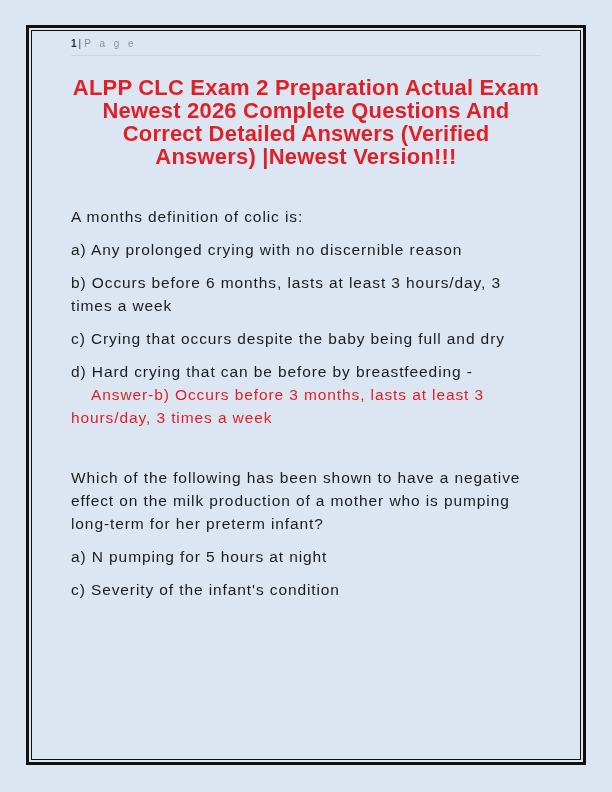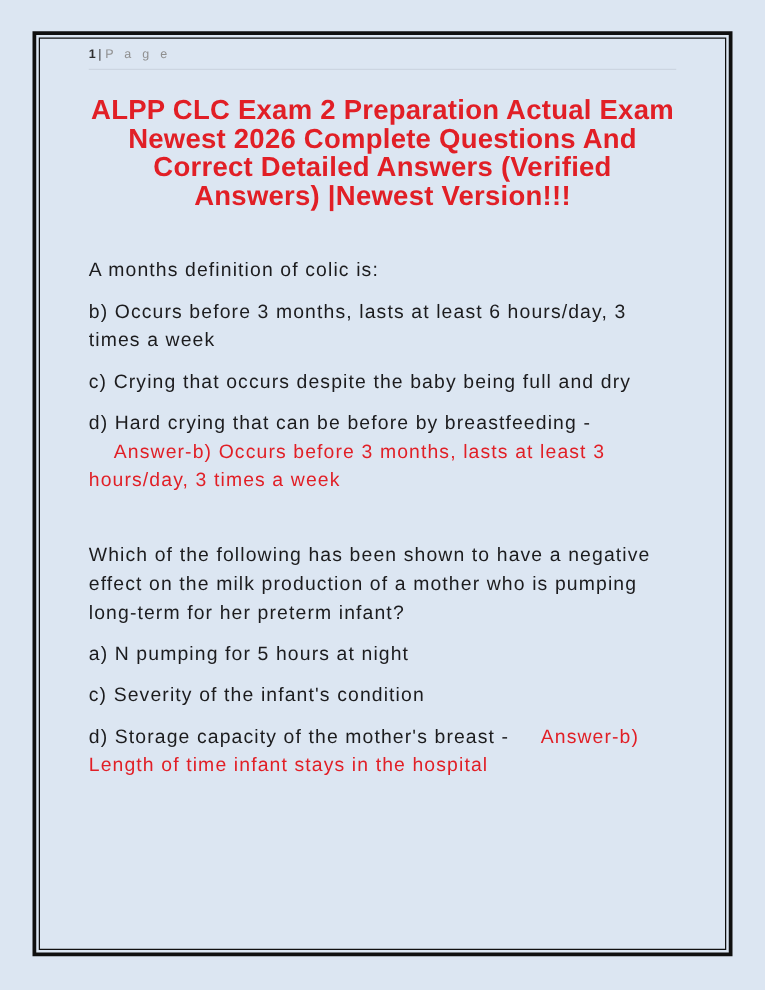--- a/index.html
+++ b/index.html
@@ -91,31 +91,31 @@
       <div class="header">
         <span class="pagenum">1</span><span class="sep">|</span><span class="pagelabel">P a g e</span>
       </div>
 
       <div class="title">ALPP CLC Exam 2 Preparation Actual Exam Newest 2026 Complete Questions And Correct Detailed Answers (Verified Answers) |Newest Version!!!</div>
 
       <div class="content">
 
         <section>
           <p>A months definition of colic is:</p>
-          <p>b) Occurs before 3 months, lasts at least 6 hours/day, 3 times a week</p>
+          <p>a) Any prolonged crying with no discernible reason</p>
+          <p>b) Occurs before 6 months, lasts at least 3 hours/day, 3 times a week</p>
           <p>c) Crying that occurs despite the baby being full and dry</p>
           <p><span>d) Hard crying that can be before by breastfeeding - </span><span class="answer">Answer-b) Occurs before 3 months, lasts at least 3 hours/day, 3 times a week</span></p>
         </section>
 
         <div class="block-gap"></div>
 
         <section>
           <p>Which of the following has been shown to have a negative effect on the milk production of a mother who is pumping long-term for her preterm infant?</p>
           <p>a) N pumping for 5 hours at night</p>
           <p>c) Severity of the infant's condition</p>
-          <p><span>d) Storage capacity of the mother's breast - </span><span class="answer">Answer-b) Length of time infant stays in the hospital</span></p>
         </section>
 
       </div>
 
     </div>
   </div>
 </div>
 
 </body></html>

